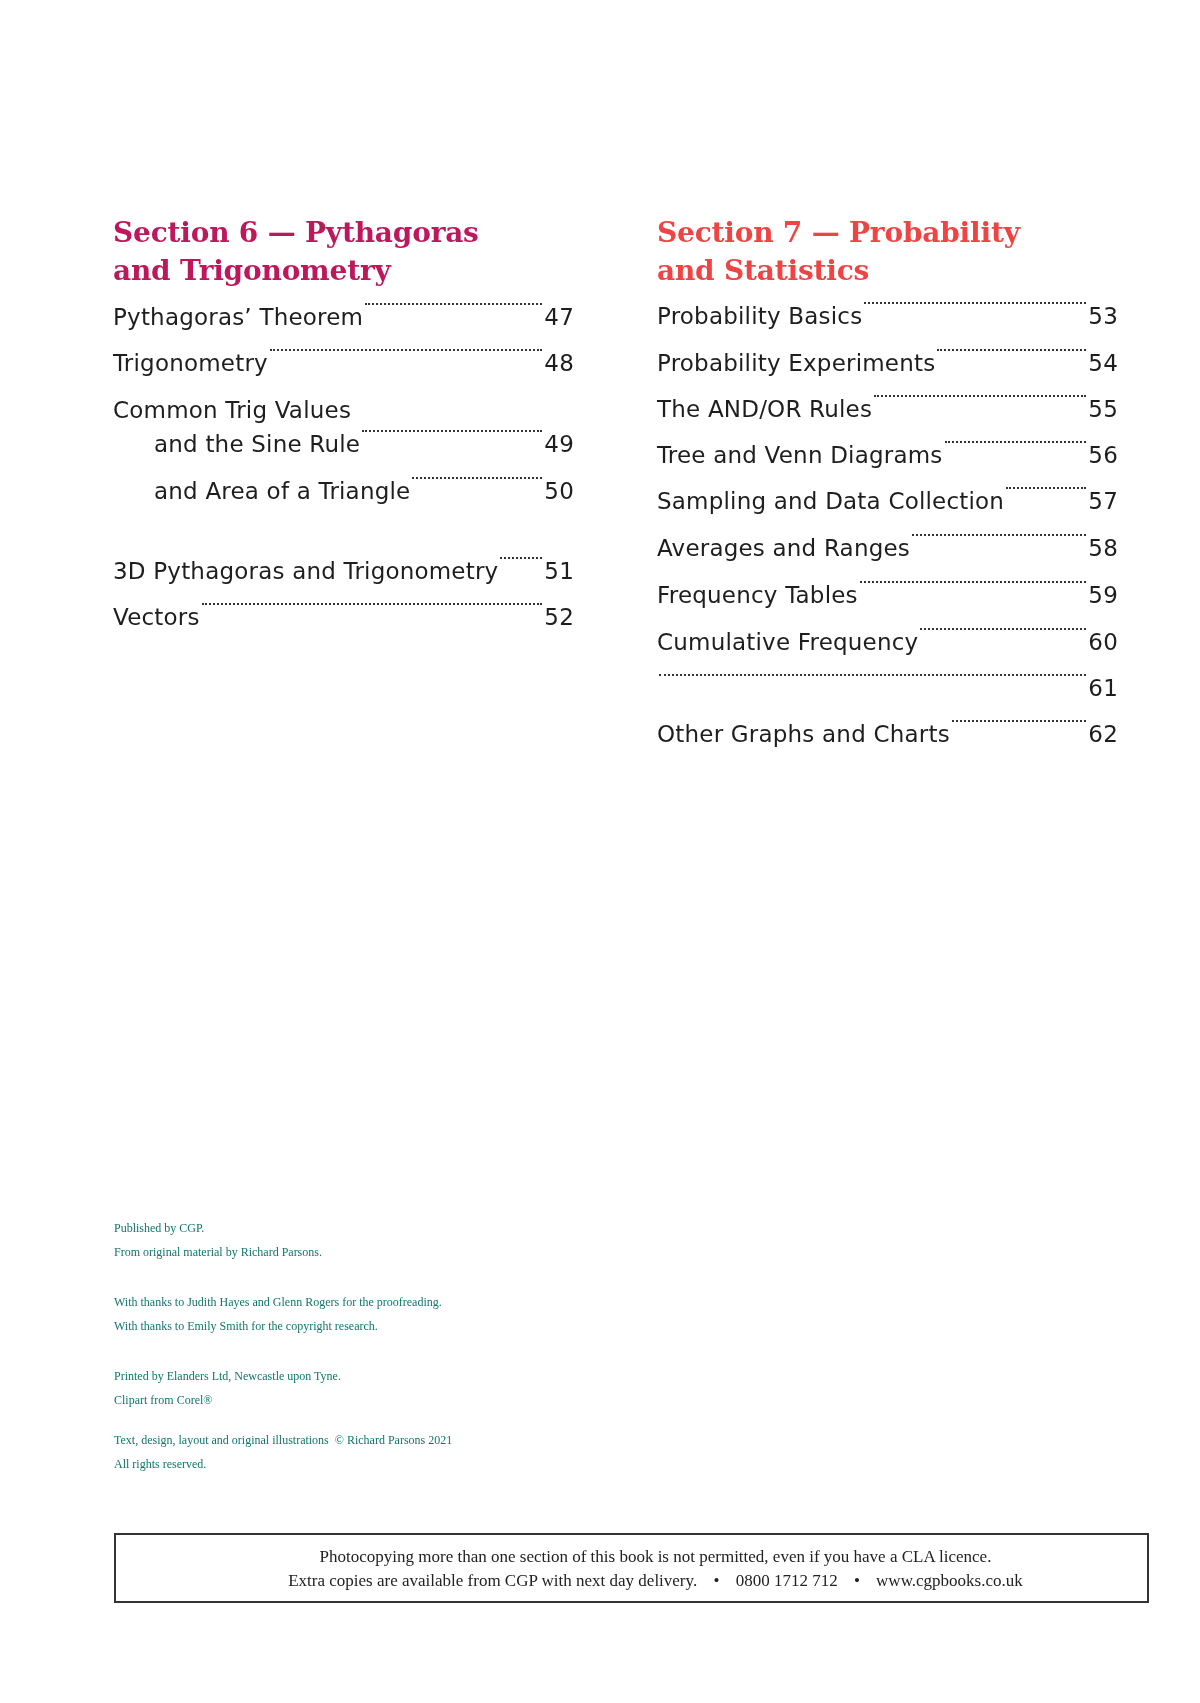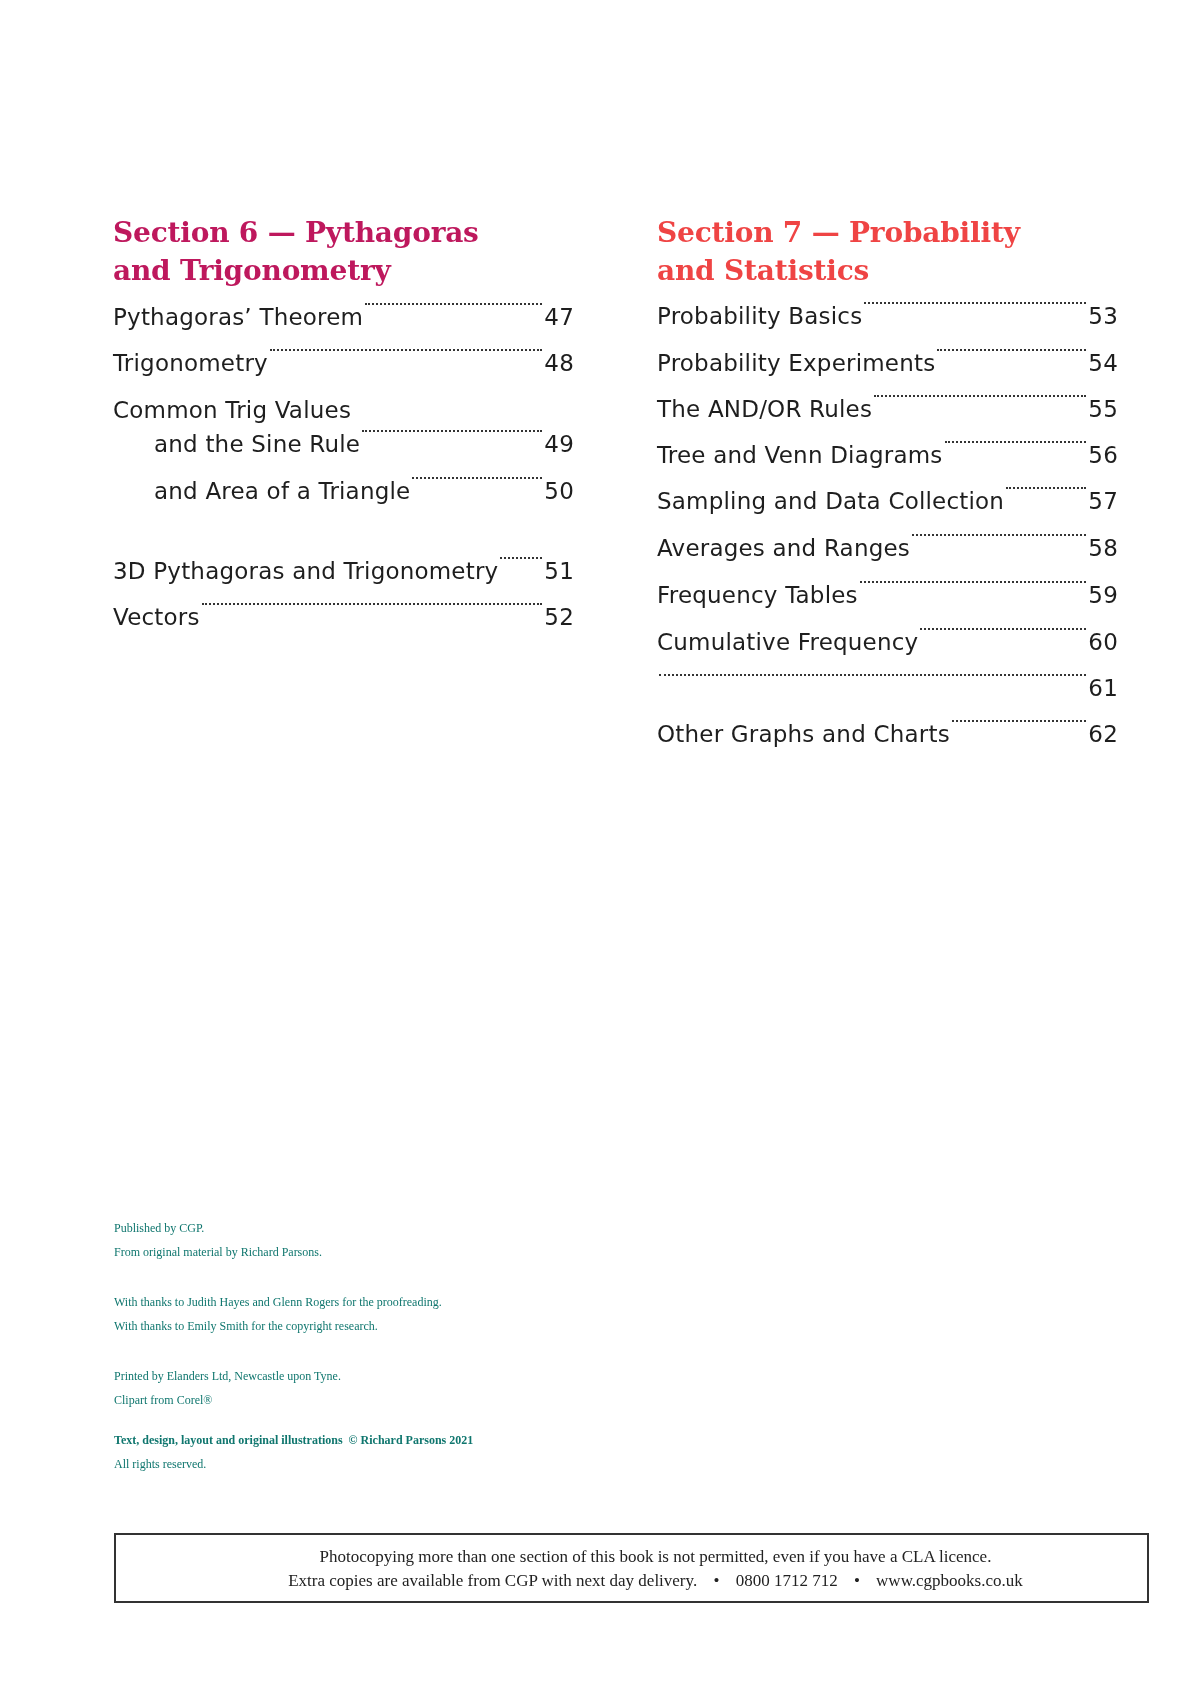--- a/index.html
+++ b/index.html
@@ -192,21 +192,21 @@
   </div>
 </div>
 
 <div class="credits">
   <p>Published by CGP.</p>
   <p>From original material by Richard Parsons.</p>
   <p class="gap-lg">With thanks to Judith Hayes and Glenn Rogers for the proofreading.</p>
   <p>With thanks to Emily Smith for the copyright research.</p>
   <p class="gap-lg">Printed by Elanders Ltd, Newcastle upon Tyne.</p>
   <p>Clipart from Corel®</p>
-  <p class="gap-sm" style="white-space:pre;font-weight:bold;">Text, design, layout and original illustrations  © Richard Parsons 2021</p>
+  <p class="gap-sm" style="white-space:pre;">Text, design, layout and original illustrations  © Richard Parsons 2021</p>
   <p>All rights reserved.</p>
 </div>
 
 <div class="notice-box">
   <p>Photocopying more than one section of this book is not permitted, even if you have a CLA licence.</p>
   <p>
     <span>Extra copies are available from CGP with next day delivery.</span>
     <span class="bullet">•</span>
     <span>0800 1712 712</span>
     <span class="bullet">•</span>

